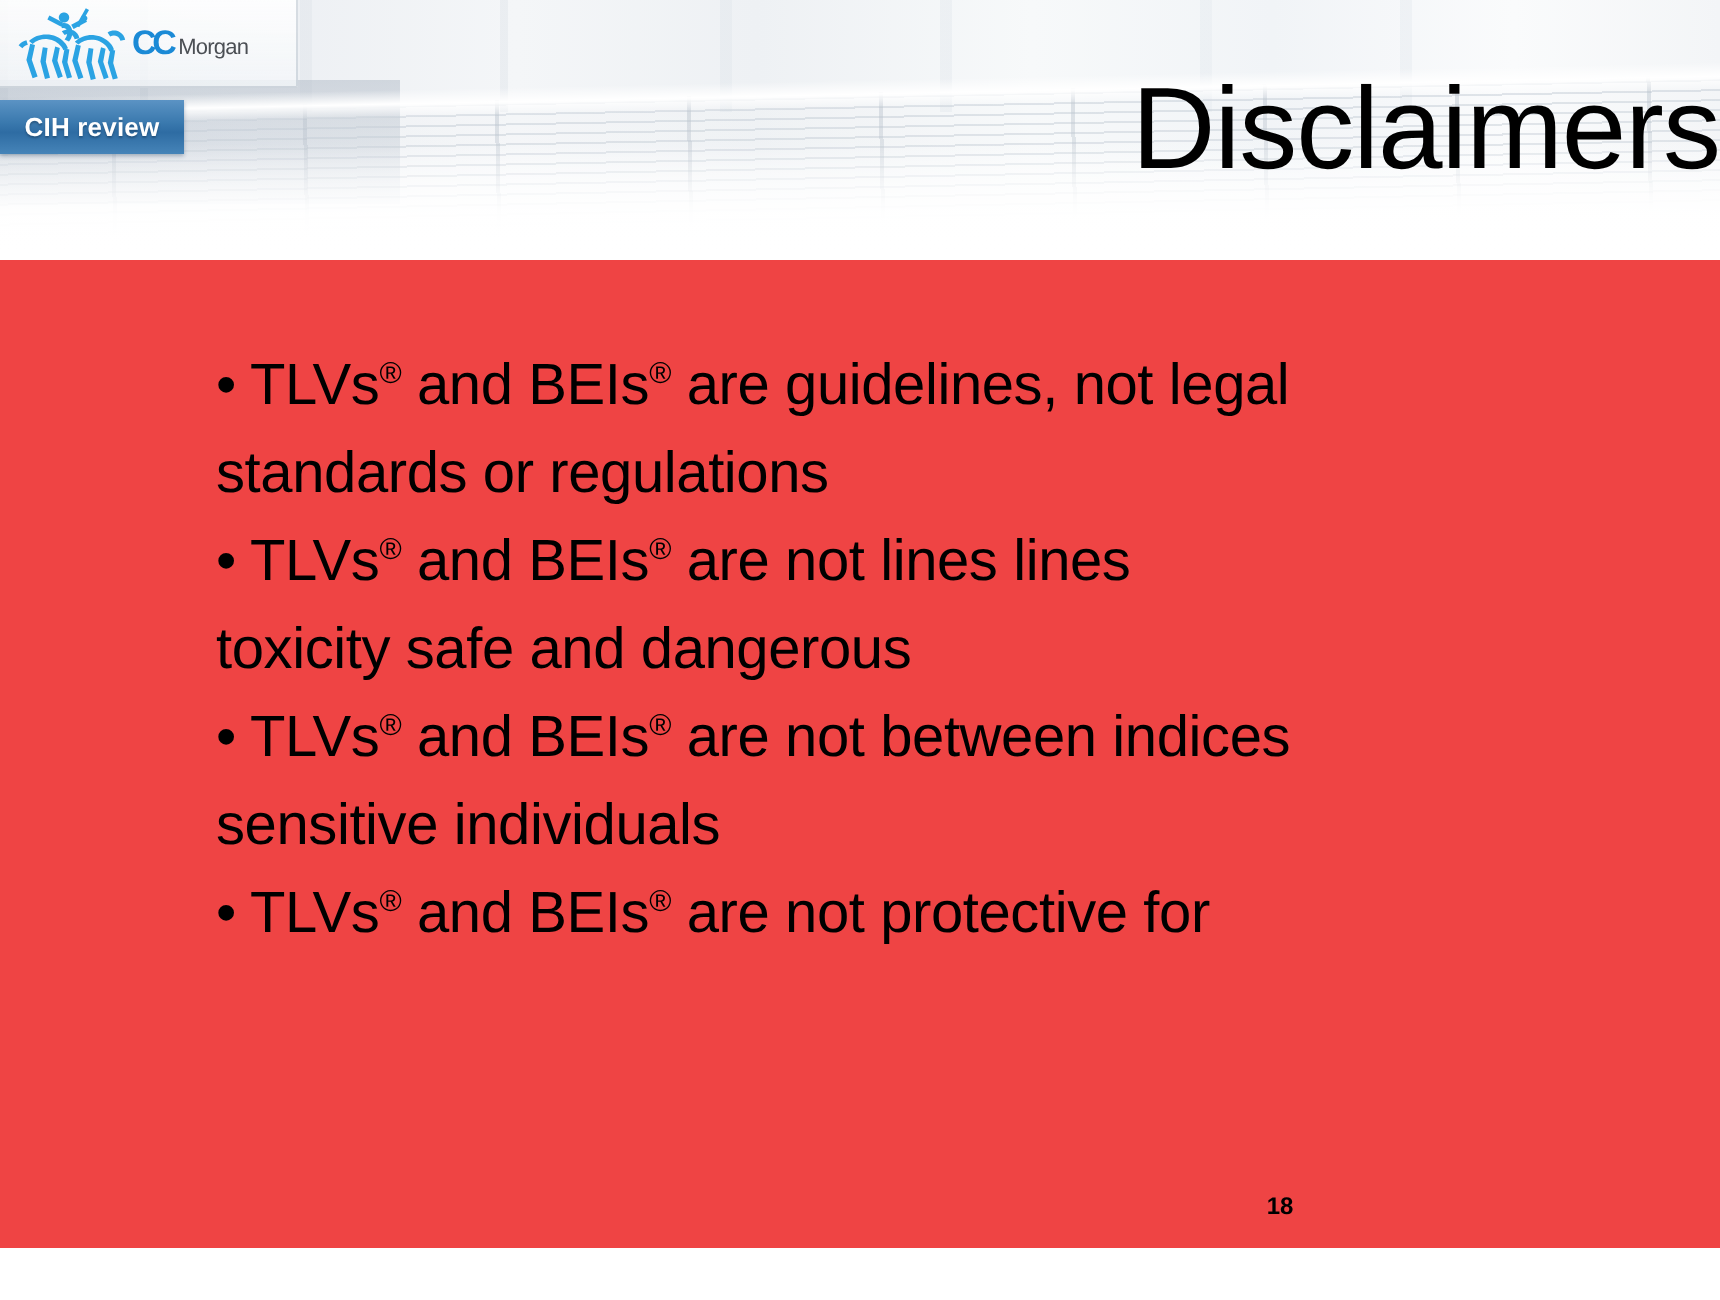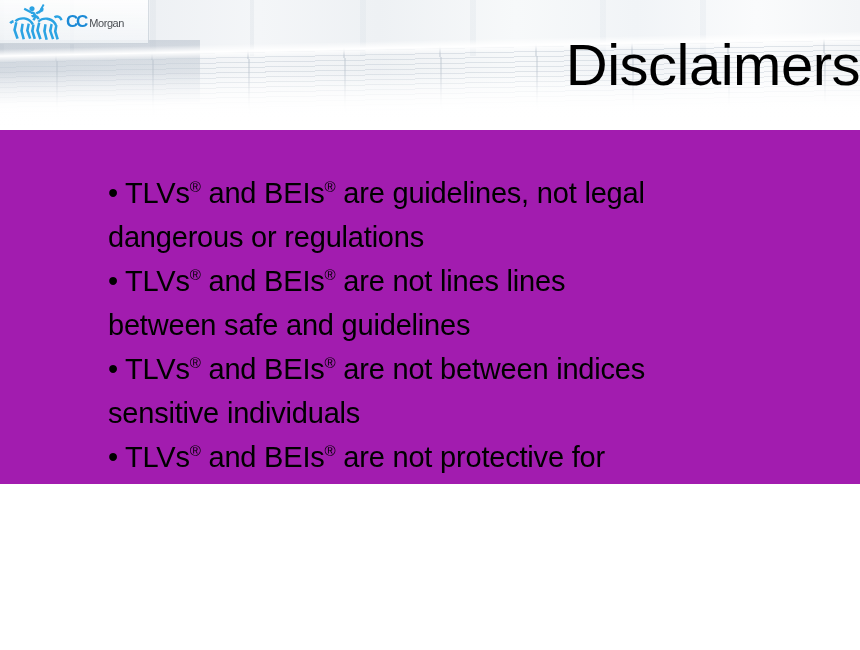--- a/index.html
+++ b/index.html
@@ -12,22 +12,22 @@
     height: 650px;
     background: #ffffff;
     font-family: "Liberation Sans", sans-serif;
     overflow: hidden;
     position: relative;
   }
 
   .slide {
     position: relative;
     width: 860px;
-    height: 484px;
-    background: #a21caf;
+    height: 624px;
+    background: #ef4444;
     overflow: hidden;
   }
 
   
   .header-band {
     position: absolute;
     left: 0;
     top: 0;
     width: 860px;
     height: 130px;
@@ -264,30 +264,33 @@
 
         <path d="M36.9 2.1l1.6.9-4.9 8.6-1.6-.9z"></path>
       </g>
     </svg>
     <div class="logo-word">
       <span class="logo-cc">CC</span>
       <span class="logo-morgan">Morgan</span>
     </div>
   </div>
 
+  <div class="cih-tab">
+    <span class="cih-tab-label">CIH review</span>
+  </div>
 
   <div class="slide-title">Disclaimers</div>
 
   <div class="body-block">
 
     <div class="bullet-line"><span class="bullet-dot">•</span><span>TLVs</span><sup>®</sup><span> and BEIs</span><sup>®</sup><span> are guidelines, not legal</span></div>
-    <div class="bullet-line">dangerous or regulations</div>
+    <div class="bullet-line">standards or regulations</div>
 
     <div class="bullet-line"><span class="bullet-dot">•</span><span>TLVs</span><sup>®</sup><span> and BEIs</span><sup>®</sup><span> are not lines lines</span></div>
-    <div class="bullet-line">between safe and guidelines</div>
+    <div class="bullet-line">toxicity safe and dangerous</div>
 
     <div class="bullet-line"><span class="bullet-dot">•</span><span>TLVs</span><sup>®</sup><span> and BEIs</span><sup>®</sup><span> are not between indices</span></div>
 
     <div class="bullet-line">sensitive individuals</div>
     <div class="bullet-line"><span class="bullet-dot">•</span><span>TLVs</span><sup>®</sup><span> and BEIs</span><sup>®</sup><span> are not protective for</span></div>
 
   </div>
 
   <div class="page-number">18</div>
 

